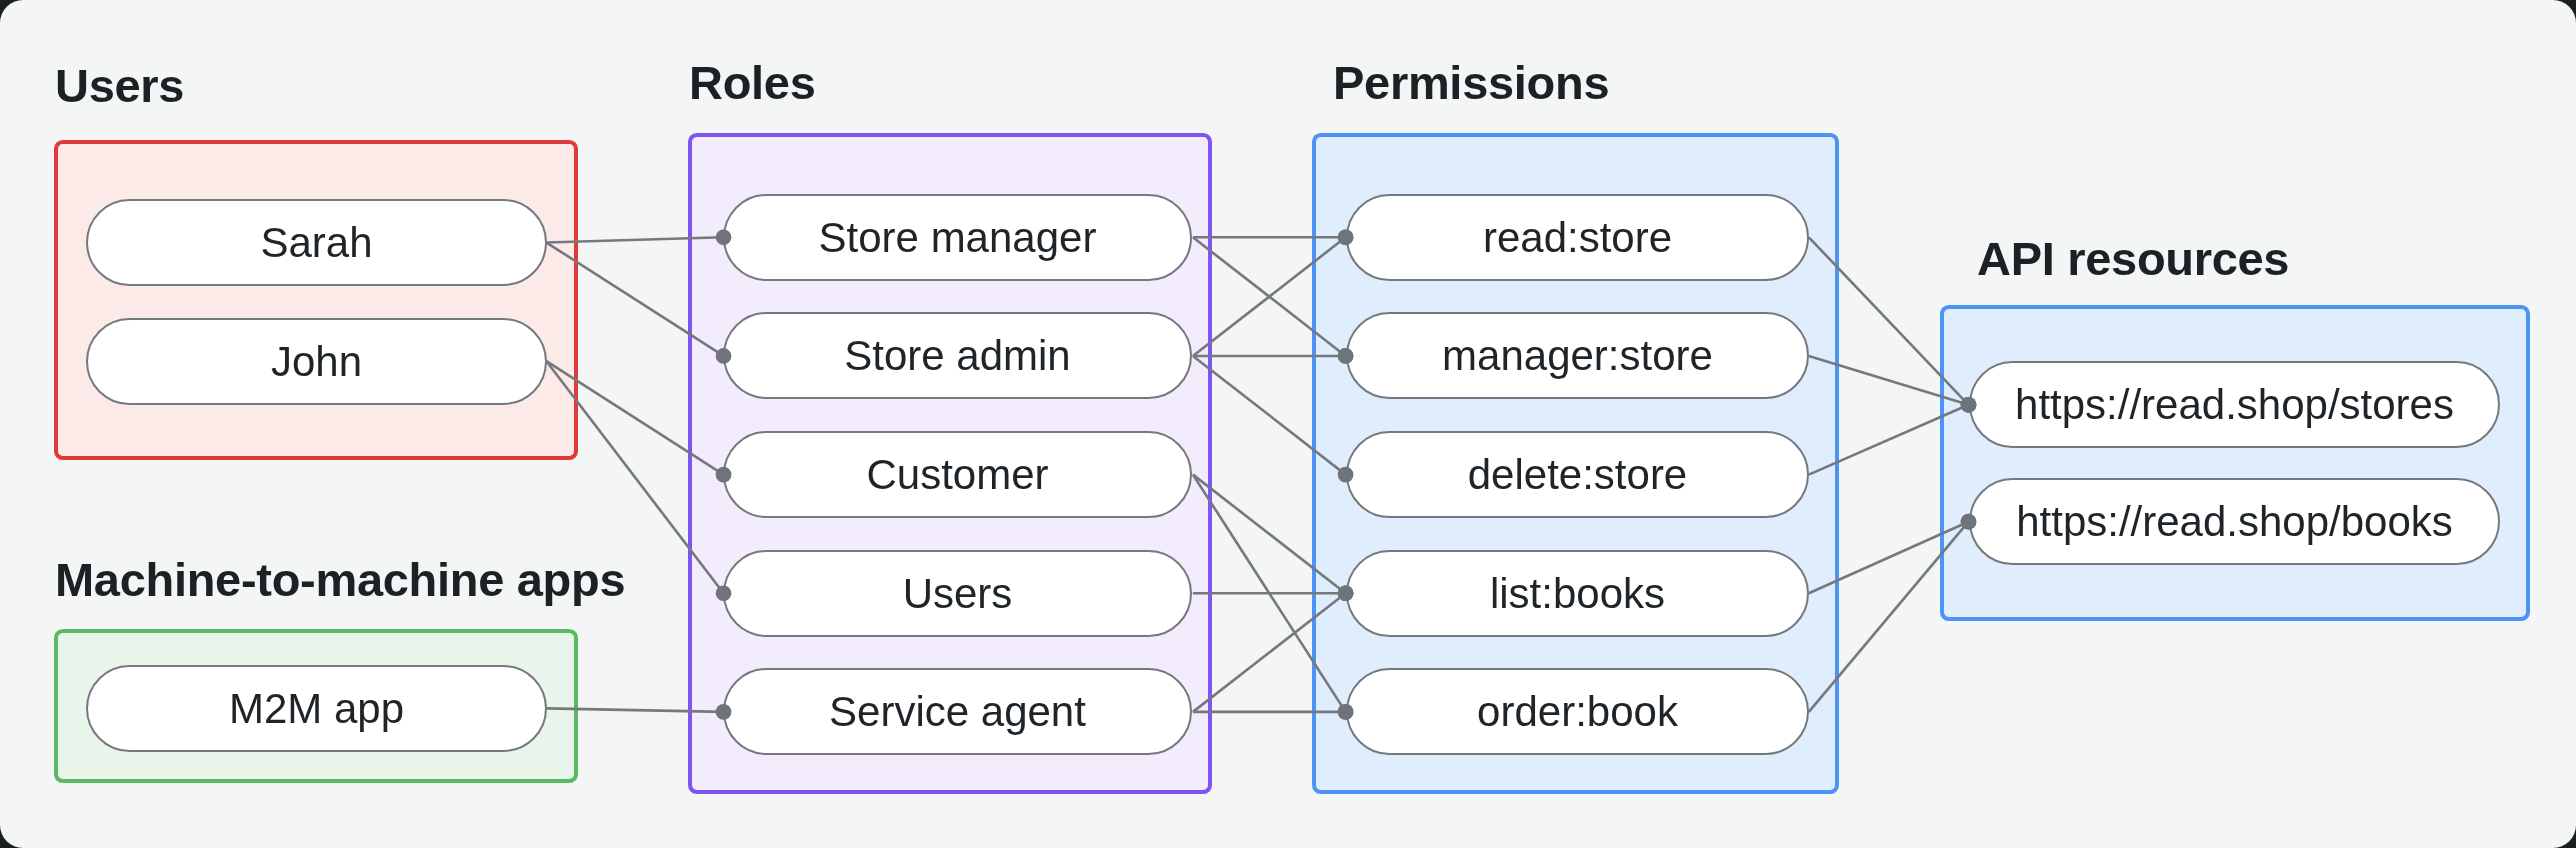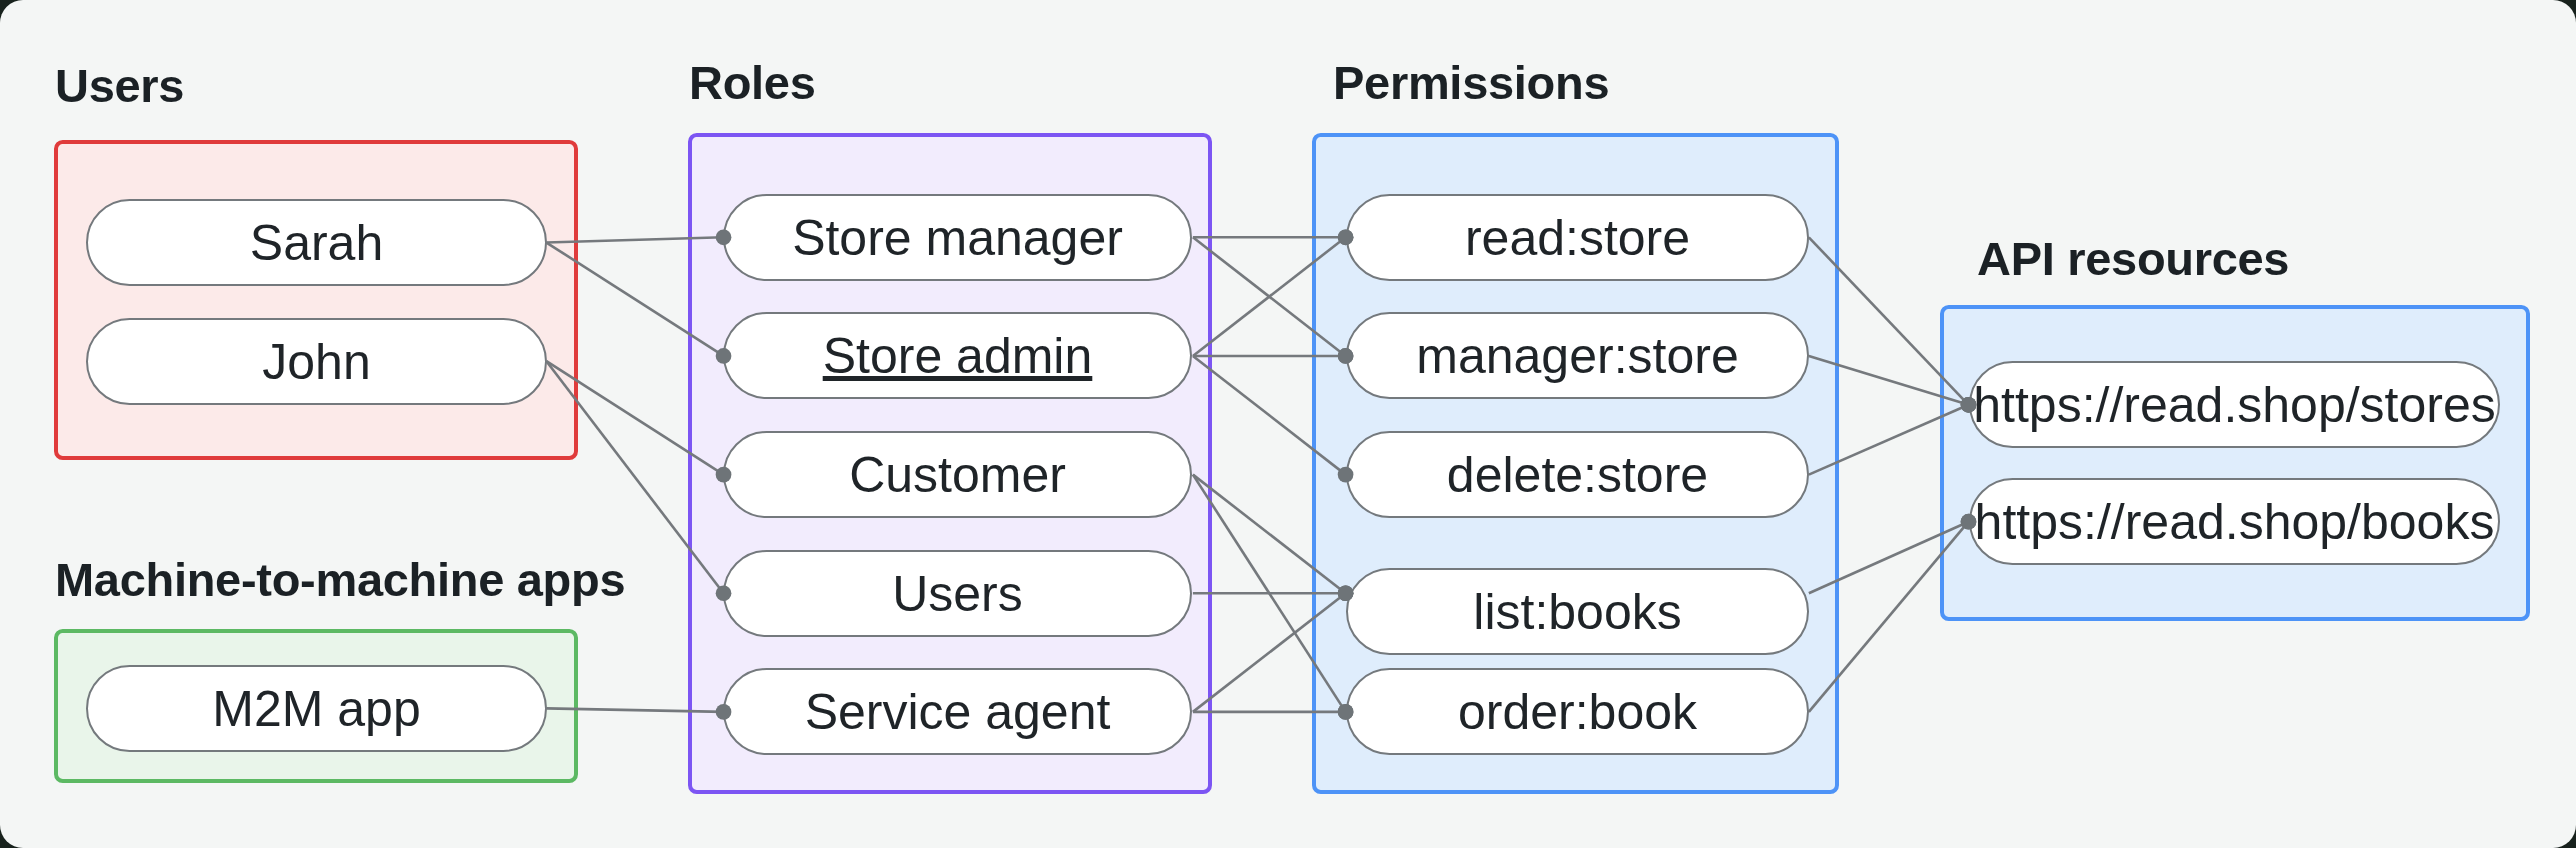--- a/index.html
+++ b/index.html
@@ -16,21 +16,21 @@
     color: #1B2125; letter-spacing: -0.3px; white-space: nowrap; z-index: 1;
   }
   .group-box {
     position: absolute; box-sizing: border-box;
     border-radius: 8.7px; border: 4.4px solid; z-index: 1;
   }
   .pill {
     position: absolute; height: 87px; box-sizing: border-box;
     background: #FFFFFF; border: 2.6px solid #74797D; border-radius: 45px;
     display: flex; align-items: center; justify-content: center;
-    font-size: 50px; color: #1F2428; white-space: nowrap; z-index: 2;
+    font-size: 42px; color: #1F2428; white-space: nowrap; z-index: 2;
   }
   .edges {
     position: absolute; left: 0; top: 0; width: 2576px; height: 848px;
     z-index: 3; pointer-events: none;
   }
 </style>
 </head>
 <body>
 
 <div class="panel">
@@ -46,29 +46,29 @@
   <div class="group-box" style="left:688px; top:133px; width:524px; height:661px; border-color:#7C55F3; background:#F2ECFD;"></div>
   <div class="group-box" style="left:1312px; top:133px; width:527px; height:661px; border-color:#4D93F7; background:#DFEDFC;"></div>
   <div class="group-box" style="left:1940px; top:305px; width:590px; height:316px; border-color:#4D93F7; background:#DFEDFC;"></div>
 
   <div class="pill" style="left:86px; top:199px; width:461px;">Sarah</div>
   <div class="pill" style="left:86px; top:318px; width:461px;">John</div>
 
   <div class="pill" style="left:86px; top:665px; width:461px;">M2M app</div>
 
   <div class="pill" style="left:723px; top:194px; width:469px;">Store manager</div>
-  <div class="pill" style="left:723px; top:312px; width:469px;text-decoration:underline;">Store admin</div>
+  <div class="pill" style="left:723px; top:312px; width:469px;">Store admin</div>
   <div class="pill" style="left:723px; top:431px; width:469px;">Customer</div>
   <div class="pill" style="left:723px; top:550px; width:469px;">Users</div>
   <div class="pill" style="left:723px; top:668px; width:469px;">Service agent</div>
 
   <div class="pill" style="left:1346px; top:194px; width:463px;">read:store</div>
   <div class="pill" style="left:1346px; top:312px; width:463px;">manager:store</div>
   <div class="pill" style="left:1346px; top:431px; width:463px;">delete:store</div>
-  <div class="pill" style="left:1346px; top:550px; width:463px;margin-top:18px;">list:books</div>
+  <div class="pill" style="left:1346px; top:550px; width:463px;">list:books</div>
   <div class="pill" style="left:1346px; top:668px; width:463px;">order:book</div>
 
   <div class="pill" style="left:1969px; top:361px; width:531px;">https://read.shop/stores</div>
   <div class="pill" style="left:1969px; top:478px; width:531px;">https://read.shop/books</div>
 
   <svg class="edges" viewBox="0 0 2952 972" xmlns="http://www.w3.org/2000/svg">
       <line x1="626" y1="278" x2="829" y2="272" stroke="#75797D" stroke-width="3"></line>
       <circle cx="829" cy="272" r="9" fill="#6E7478"></circle>
       <line x1="626" y1="278" x2="829" y2="408" stroke="#75797D" stroke-width="3"></line>
       <circle cx="829" cy="408" r="9" fill="#6E7478"></circle>

